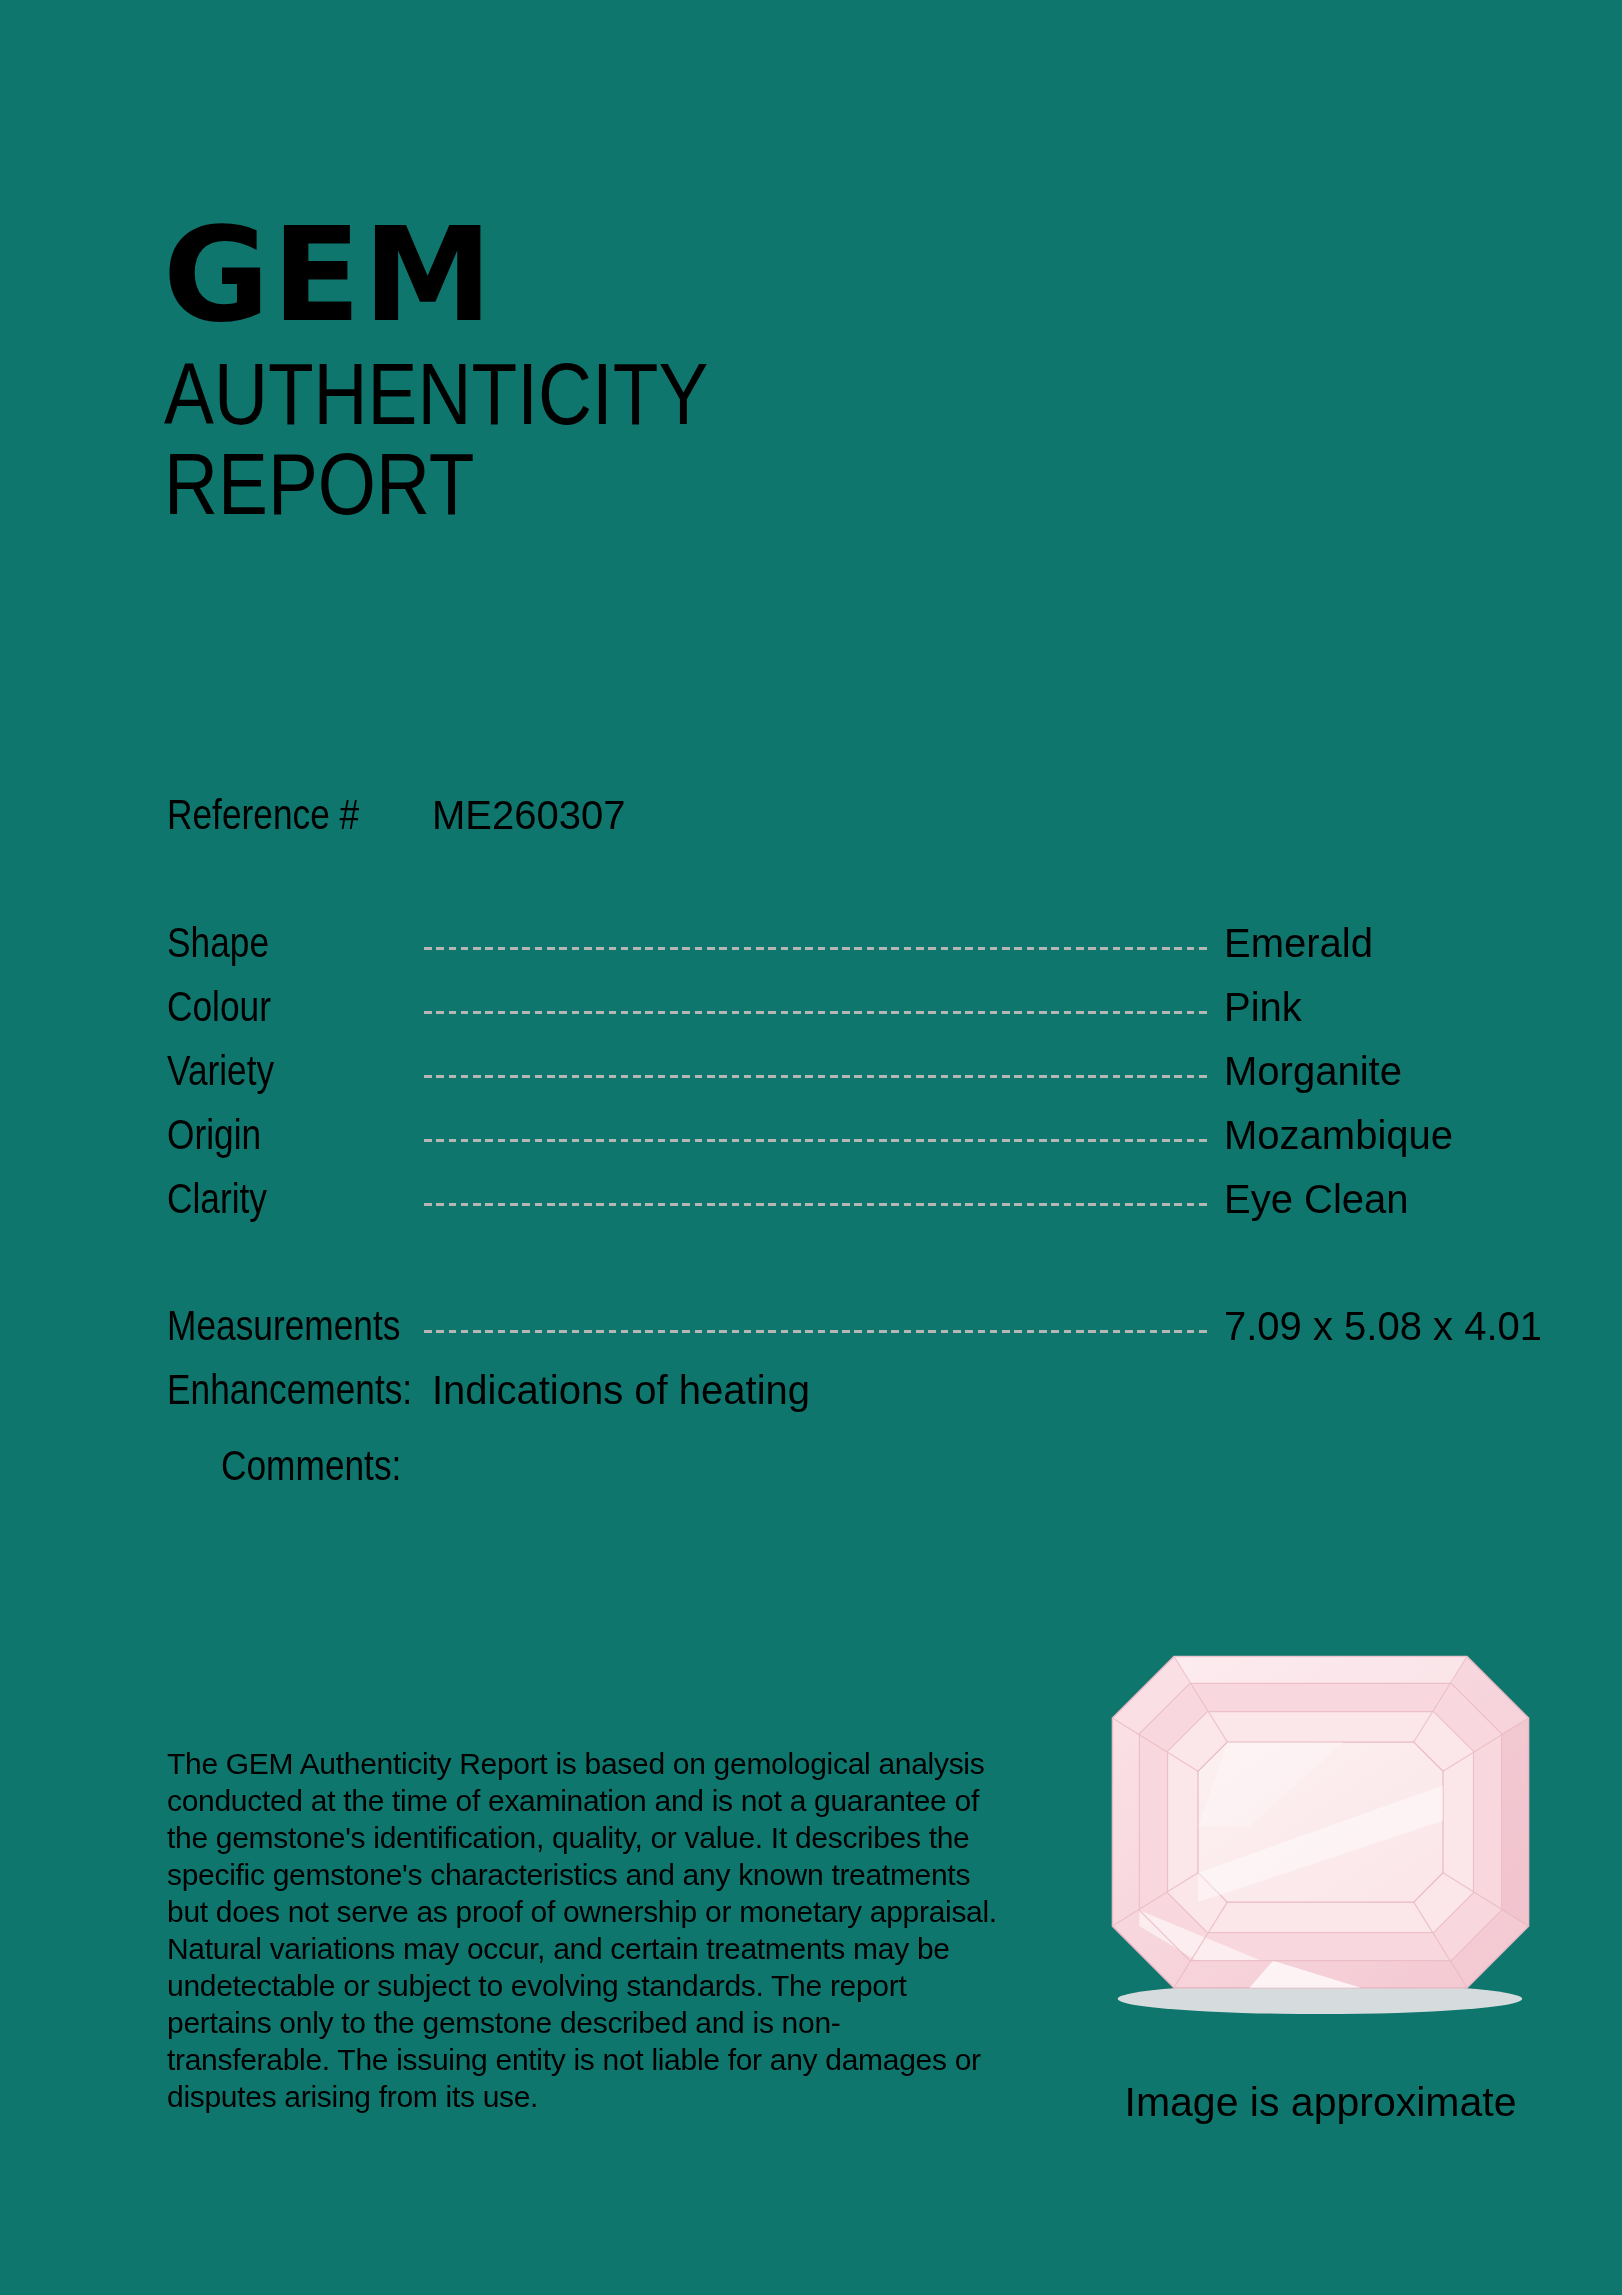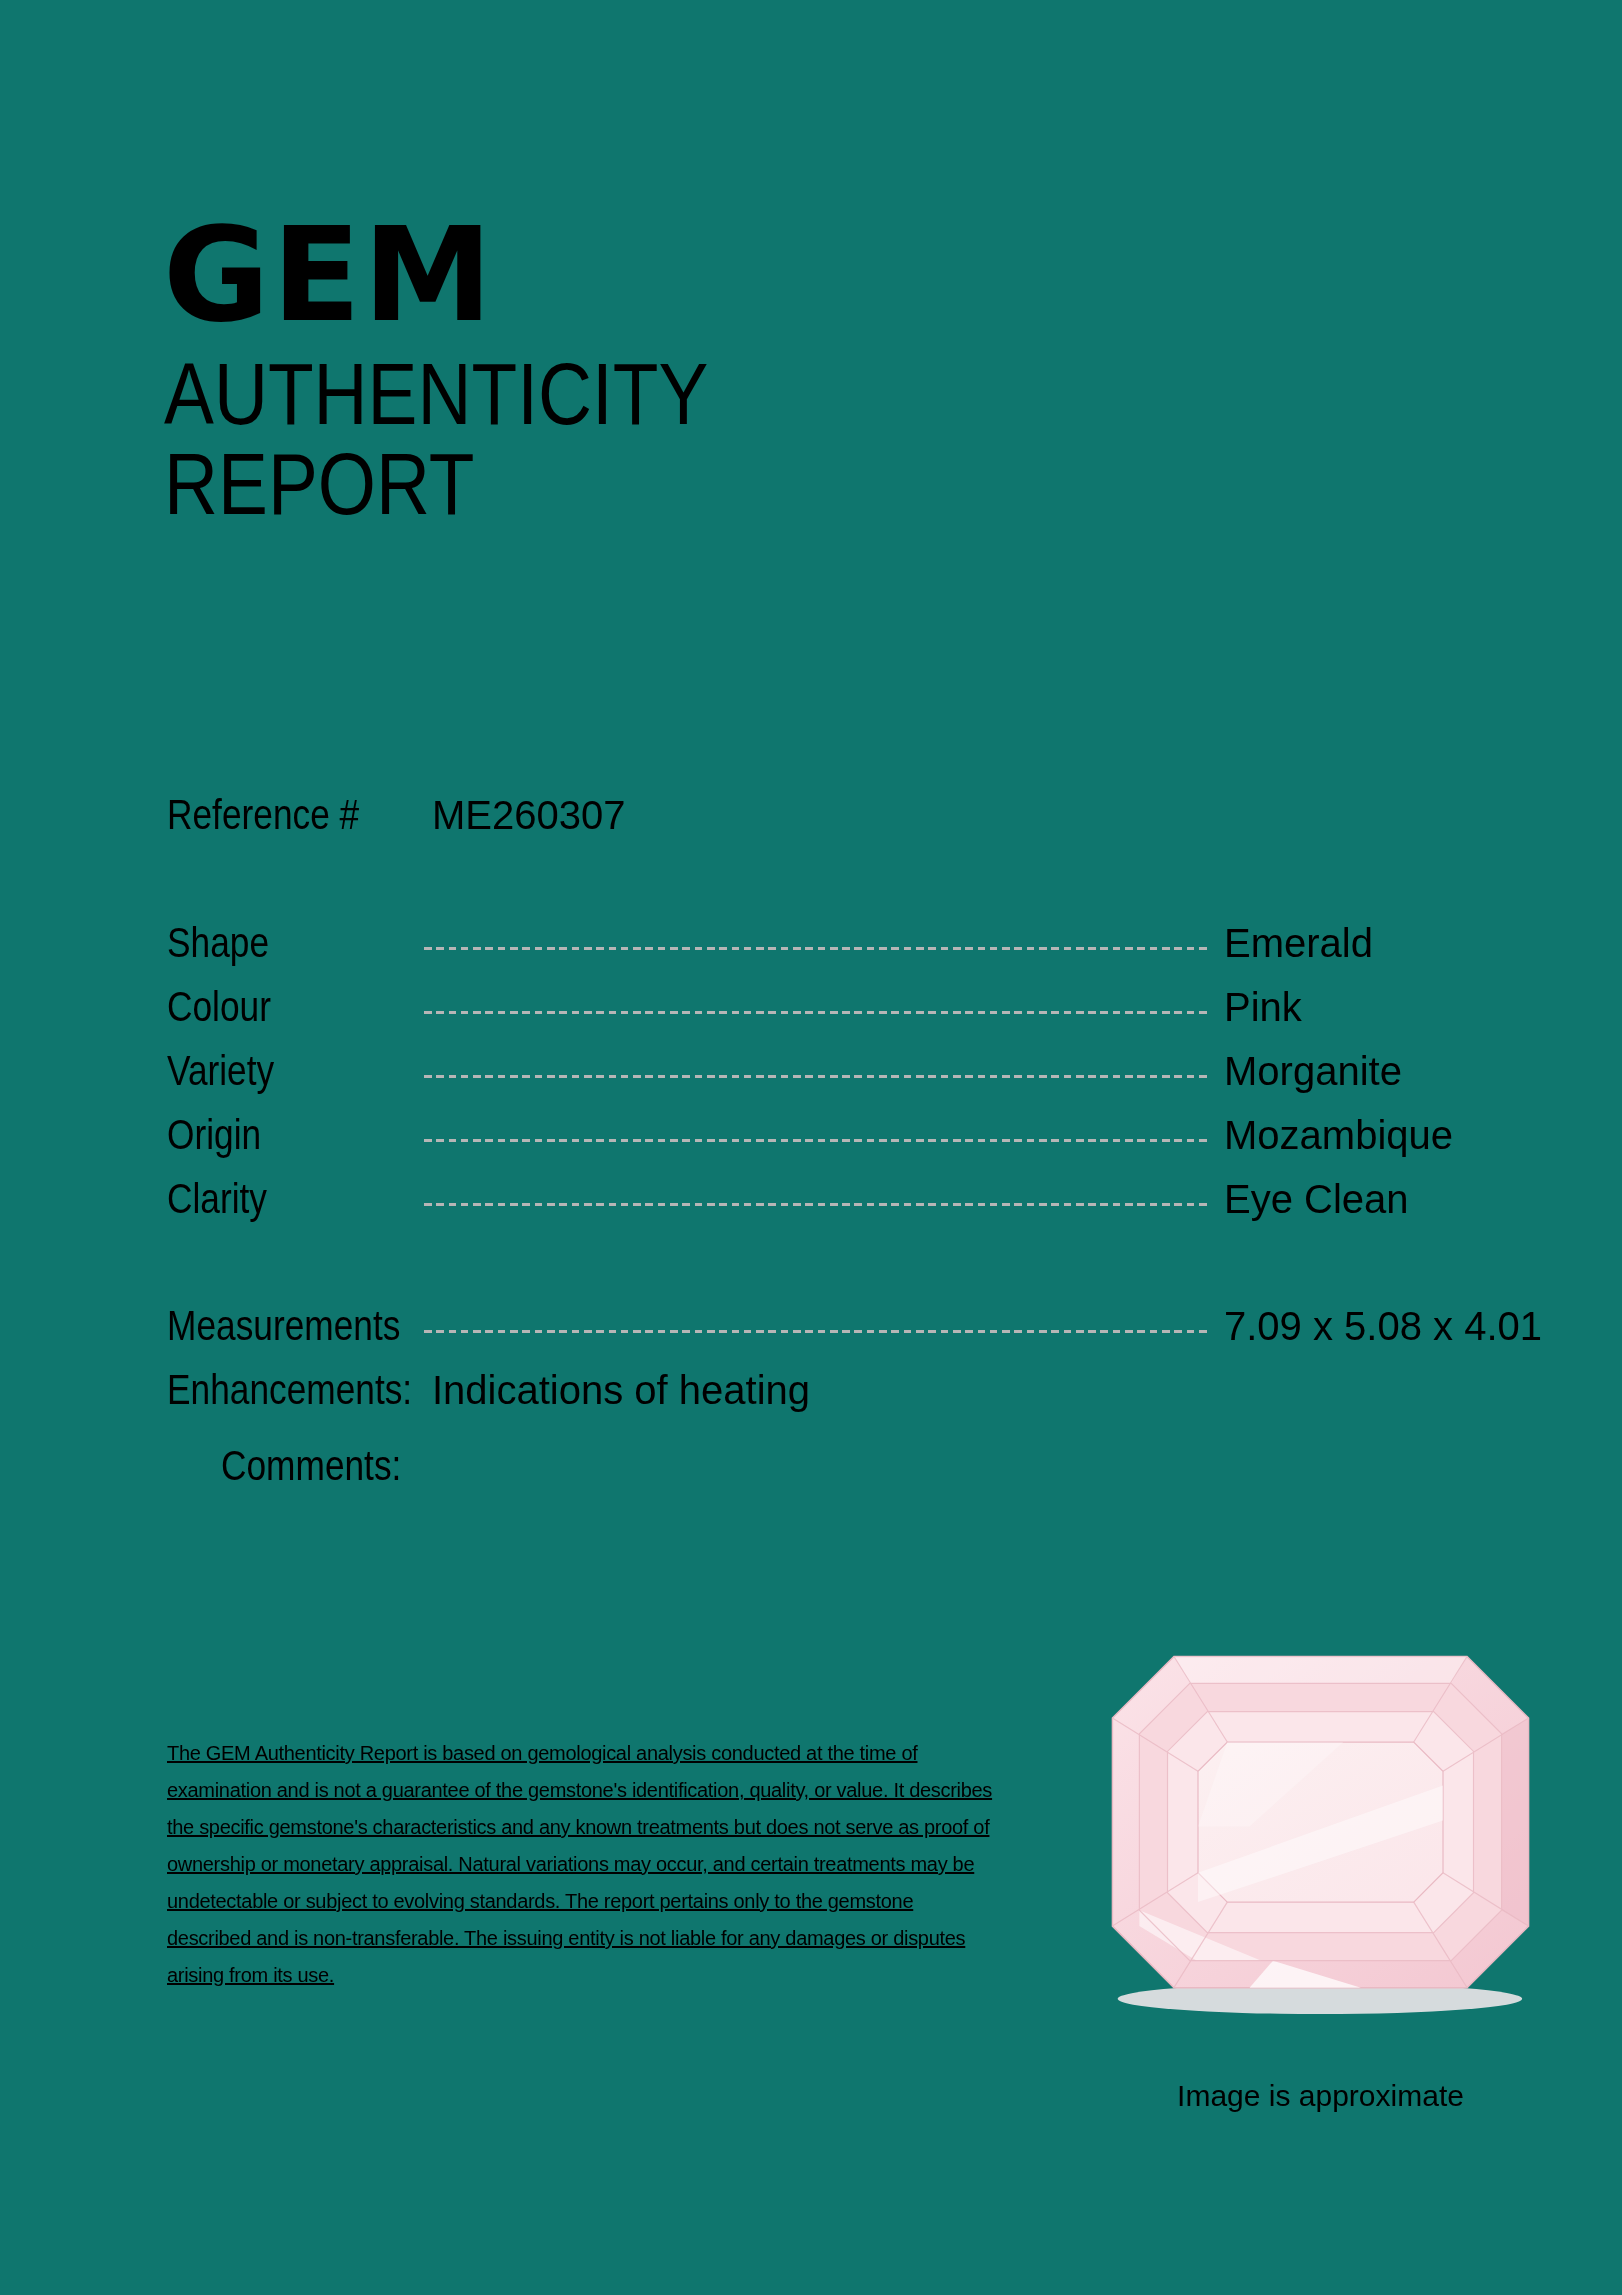--- a/index.html
+++ b/index.html
@@ -71,41 +71,40 @@
     background-image: repeating-linear-gradient(90deg,
       #b6b6b6 0px, #b6b6b6 7.6px, transparent 7.6px, transparent 12.3px);
   }
 
   
   .disclaimer {
     position: absolute;
     left: 167px;
     top: 1715px;
     width: 832px;
-    font-size: 20px;
+    font-size: 30px;
     line-height: 37px;
     letter-spacing: -0.3px;
-    text-decoration: underline;
   }
 
   
   .gem-photo {
     position: absolute;
     left: 1096px;
     top: 1640px;
     width: 449px;
     height: 387px;
   }
   .gem-caption {
     position: absolute;
     left: 1096px;
     top: 2079px;
     width: 449px;
     text-align: center;
-    font-size: 30px;
+    font-size: 41px;
   }
 </style>
 </head>
 <body>
 
 <div class="page">
 
   <div class="gem-title">GEM</div>
   <div class="gem-subtitle">
     <div>AUTHENTICITY</div>

